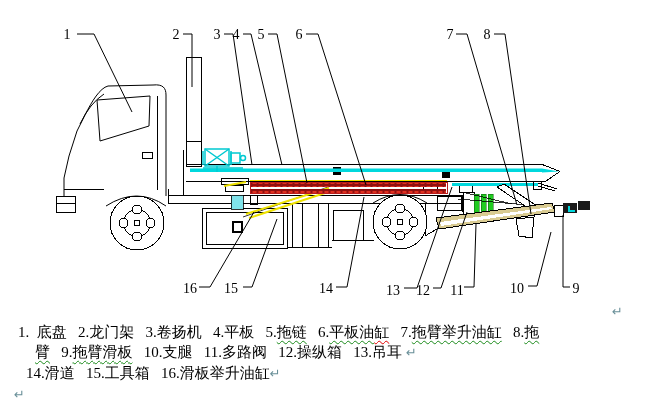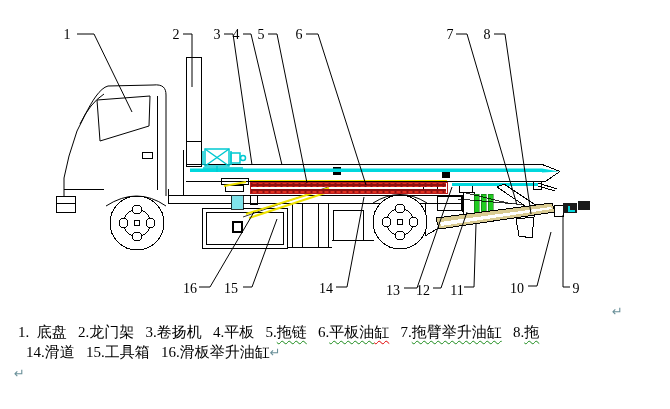--- a/index.html
+++ b/index.html
@@ -211,15 +211,16 @@
     <text class="callout" x="457" y="295">11</text>
     <text class="callout" x="517" y="293">10</text>
     <text class="callout" x="576" y="293">9</text>
   </g>
 </svg>
 
 <span id="para-mark-diagram">↵</span>
 
 <div id="legend">
     <div class="legend-line" style="padding-left: 18px;"><span class="seg-plain">1.  底盘   2.龙门架   3.卷扬机   4.平板   5.</span><span class="seg-green">拖链</span><span class="seg-plain">   6.</span><span class="seg-green">平板油</span><span class="seg-red">缸</span><span class="seg-plain">   7.</span><span class="seg-green">拖臂举升油缸</span><span class="seg-plain">   8.</span><span class="seg-green">拖</span></div>
+    <div class="legend-line" style="padding-left: 35px;"><span class="seg-green">臂</span><span class="seg-plain">   9.</span><span class="seg-green">拖臂滑板</span><span class="seg-plain">   10.支腿   11.多路阀   12.操纵箱   13.吊耳</span><span class="seg-pilcrow"> ↵</span></div>
     <div class="legend-line" style="padding-left: 26px;"><span class="seg-plain">14.滑道   15.工具箱   16.滑板举升油缸</span><span class="seg-pilcrow">↵</span></div>
     <div class="legend-line" style="padding-left: 14px;"><span class="seg-pilcrow">↵</span></div>
   </div>
 
 </body></html>

